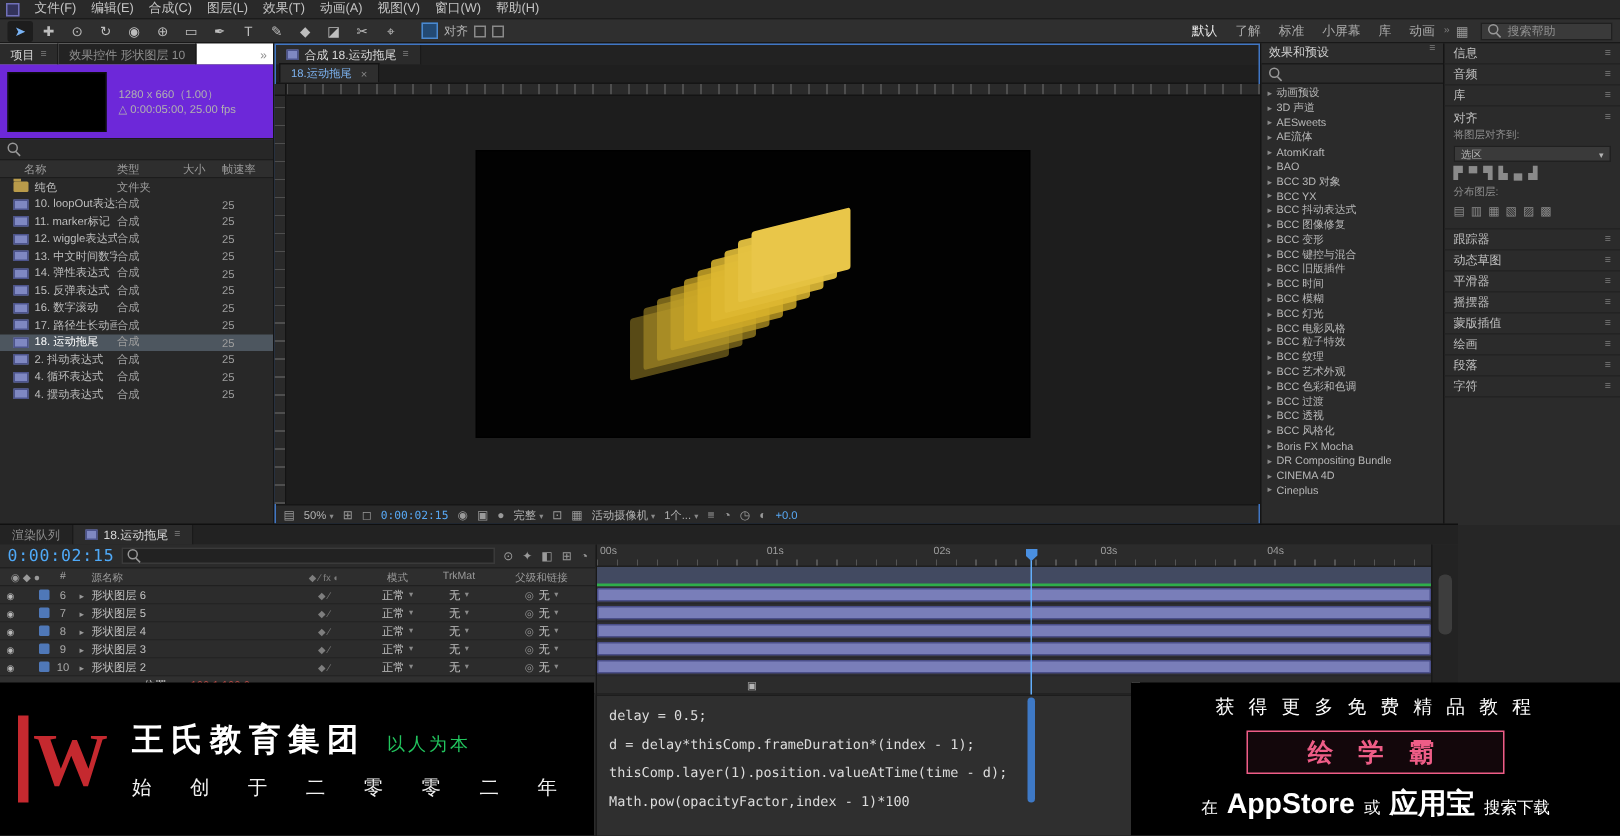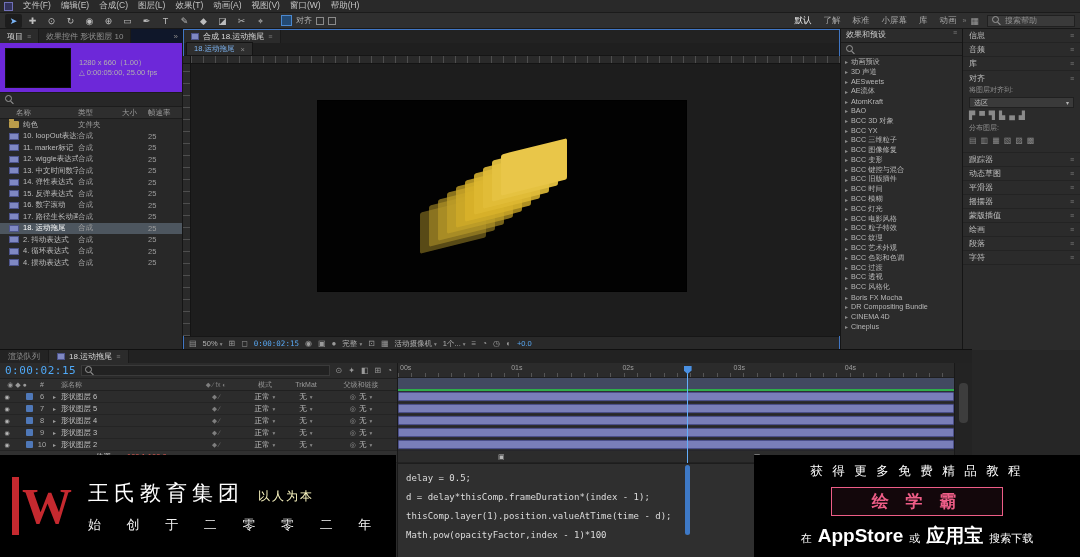--- a/index.html
+++ b/index.html
@@ -22,21 +22,21 @@
 .hamb{color:#7d7d7d;font-size:7px}
 .layouticon{color:#9a9a9a;margin:0 4px}
 .helpsearch{display:flex;align-items:center;gap:4px;background:#3a3a3a;border:1px solid #202020;height:12px;padding:0 4px;margin-left:4px;width:88px;color:#8f8f8f;font-size:8px}
 .mag{position:relative;width:9px;height:9px;display:inline-block;flex:none}
 .mag::before{content:"";position:absolute;width:5px;height:5px;border:1px solid #999;border-radius:50%;left:0;top:0}
 .mag::after{content:"";position:absolute;width:4px;height:1px;background:#999;transform:rotate(45deg);left:5px;top:7px}
 
 .main{display:flex;height:321px}
 
 .project{width:183px;display:flex;flex-direction:column;background:#2b2b2b;border-right:1px solid #151515}
-.ptabs{height:14px;background:#0f172a;display:flex;font-size:8px}
+.ptabs{height:14px;background:#ffffff;display:flex;font-size:8px}
 .ptab{padding:0 7px;background:#2b2b2b;color:#d6d6d6;border-right:1px solid #1a1a1a;display:flex;align-items:center;gap:4px;white-space:nowrap;overflow:hidden}
 .ptab.inactive{background:#232323;color:#8f8f8f;max-width:110px}
 .overflowbtn{margin-left:auto;color:#8a8a8a;padding:0 4px;display:flex;align-items:center}
 .preview{height:50px;border-bottom:1px solid #1c1c1c;background:#6d28d9;display:flex;align-items:center;gap:8px;padding:5px}
 .thumb{width:66px;height:40px;background:#000;border:1px solid #0d0d0d}
 .pinfo{font-size:7.5px;color:#b0b0b0;line-height:10px}
 .psearch{height:14px;border-bottom:1px solid #1c1c1c;display:flex;align-items:center;gap:4px;padding:0 5px;background:#272727}
 .pcols{height:12px;display:flex;align-items:center;background:#2e2e2e;border-bottom:1px solid #1c1c1c;font-size:7.5px;color:#9c9c9c}
 .pcols .cname{flex:1;padding-left:16px}
 .ctype{width:44px}.csize{width:26px}.crate{width:34px}
@@ -130,22 +130,22 @@
 .tl-scroll{position:absolute;right:0;top:0;width:18px;height:100%;background:#232323;border-left:1px solid #191919}
 .thumbv{position:absolute;left:4px;top:20px;width:9px;height:40px;background:#3d3d3d;border-radius:4px}
 
 .banner{position:absolute;top:455px;height:102px;background:#000;z-index:10;color:#f0f0f0}
 .banner-left{left:0;width:396px;display:flex;align-items:center;gap:16px;padding-left:12px}
 .wlogo{display:flex;align-items:center;height:72px;flex:none}
 .wbar{width:7px;height:58px;background:#c5292f;margin-right:3px}
 .wletter{font-size:50px;font-weight:bold;color:#c5292f;font-family:"Liberation Serif",serif;line-height:58px}
 .bl-text{display:flex;flex-direction:column;gap:9px}
 .bl-row1{display:flex;align-items:baseline;gap:14px}
-.bl-brand{font-size:21px;font-weight:normal;letter-spacing:5px;color:#fff}
-.bl-tag{font-size:12px;letter-spacing:2px;color:#fef9c3}
+.bl-brand{font-size:21px;font-weight:bold;letter-spacing:5px;color:#fff}
+.bl-tag{font-size:12px;letter-spacing:2px;color:#22c55e}
 .bl-row2{font-size:13px;letter-spacing:11px;color:#f2f2f2}
 .banner-right{left:754px;width:326px;display:flex;flex-direction:column;align-items:center;justify-content:center;gap:7px}
 .br-line1{font-size:12.5px;letter-spacing:3px;color:#fff;white-space:nowrap}
 .br-box{border:1px solid #ee5d87;color:#ee5d87;background:rgba(238,93,135,.08);font-size:17px;font-weight:bold;letter-spacing:6px;padding:2px 40px;white-space:nowrap}
 .br-line3{display:flex;align-items:baseline;gap:6px;color:#fff;white-space:nowrap}
 .br-sm{font-size:11px}
 .br-big{font-size:19px;font-weight:bold}
 </style>
 </head>
 <body>
@@ -419,21 +419,21 @@
           <div class="erow">
     <span class="twirl">▸</span>
             <span>BCC 3D 对象</span>
   </div>
           <div class="erow">
     <span class="twirl">▸</span>
             <span>BCC YX</span>
   </div>
           <div class="erow">
     <span class="twirl">▸</span>
-            <span>BCC 三维粒子</span>
+            <span>BCC 抖动表达式</span>
   </div>
           <div class="erow">
     <span class="twirl">▸</span>
             <span>BCC 图像修复</span>
   </div>
           <div class="erow">
     <span class="twirl">▸</span>
             <span>BCC 变形</span>
   </div>
           <div class="erow">

